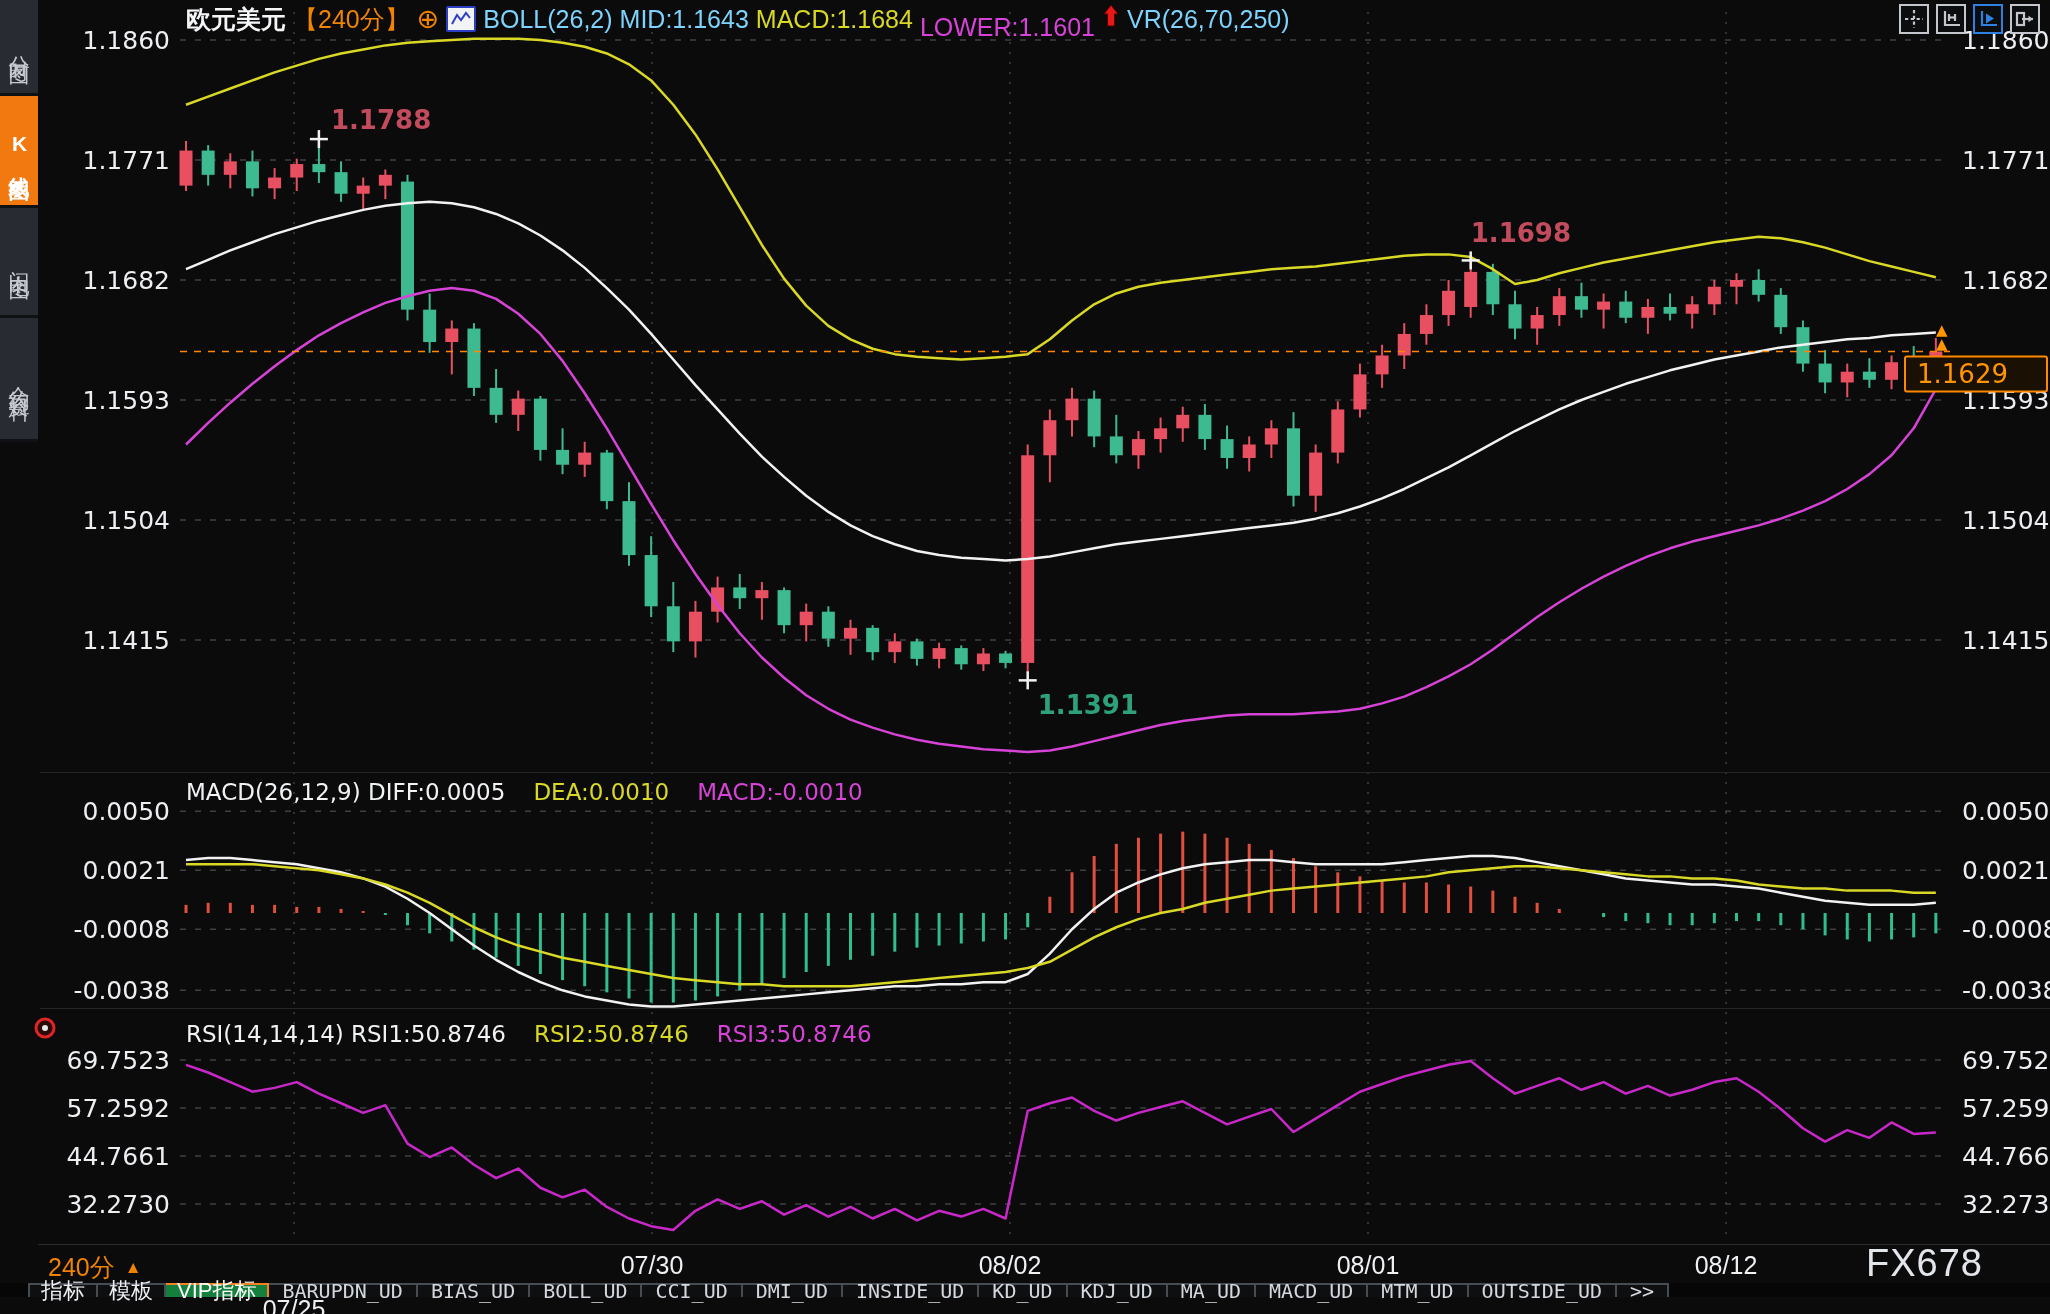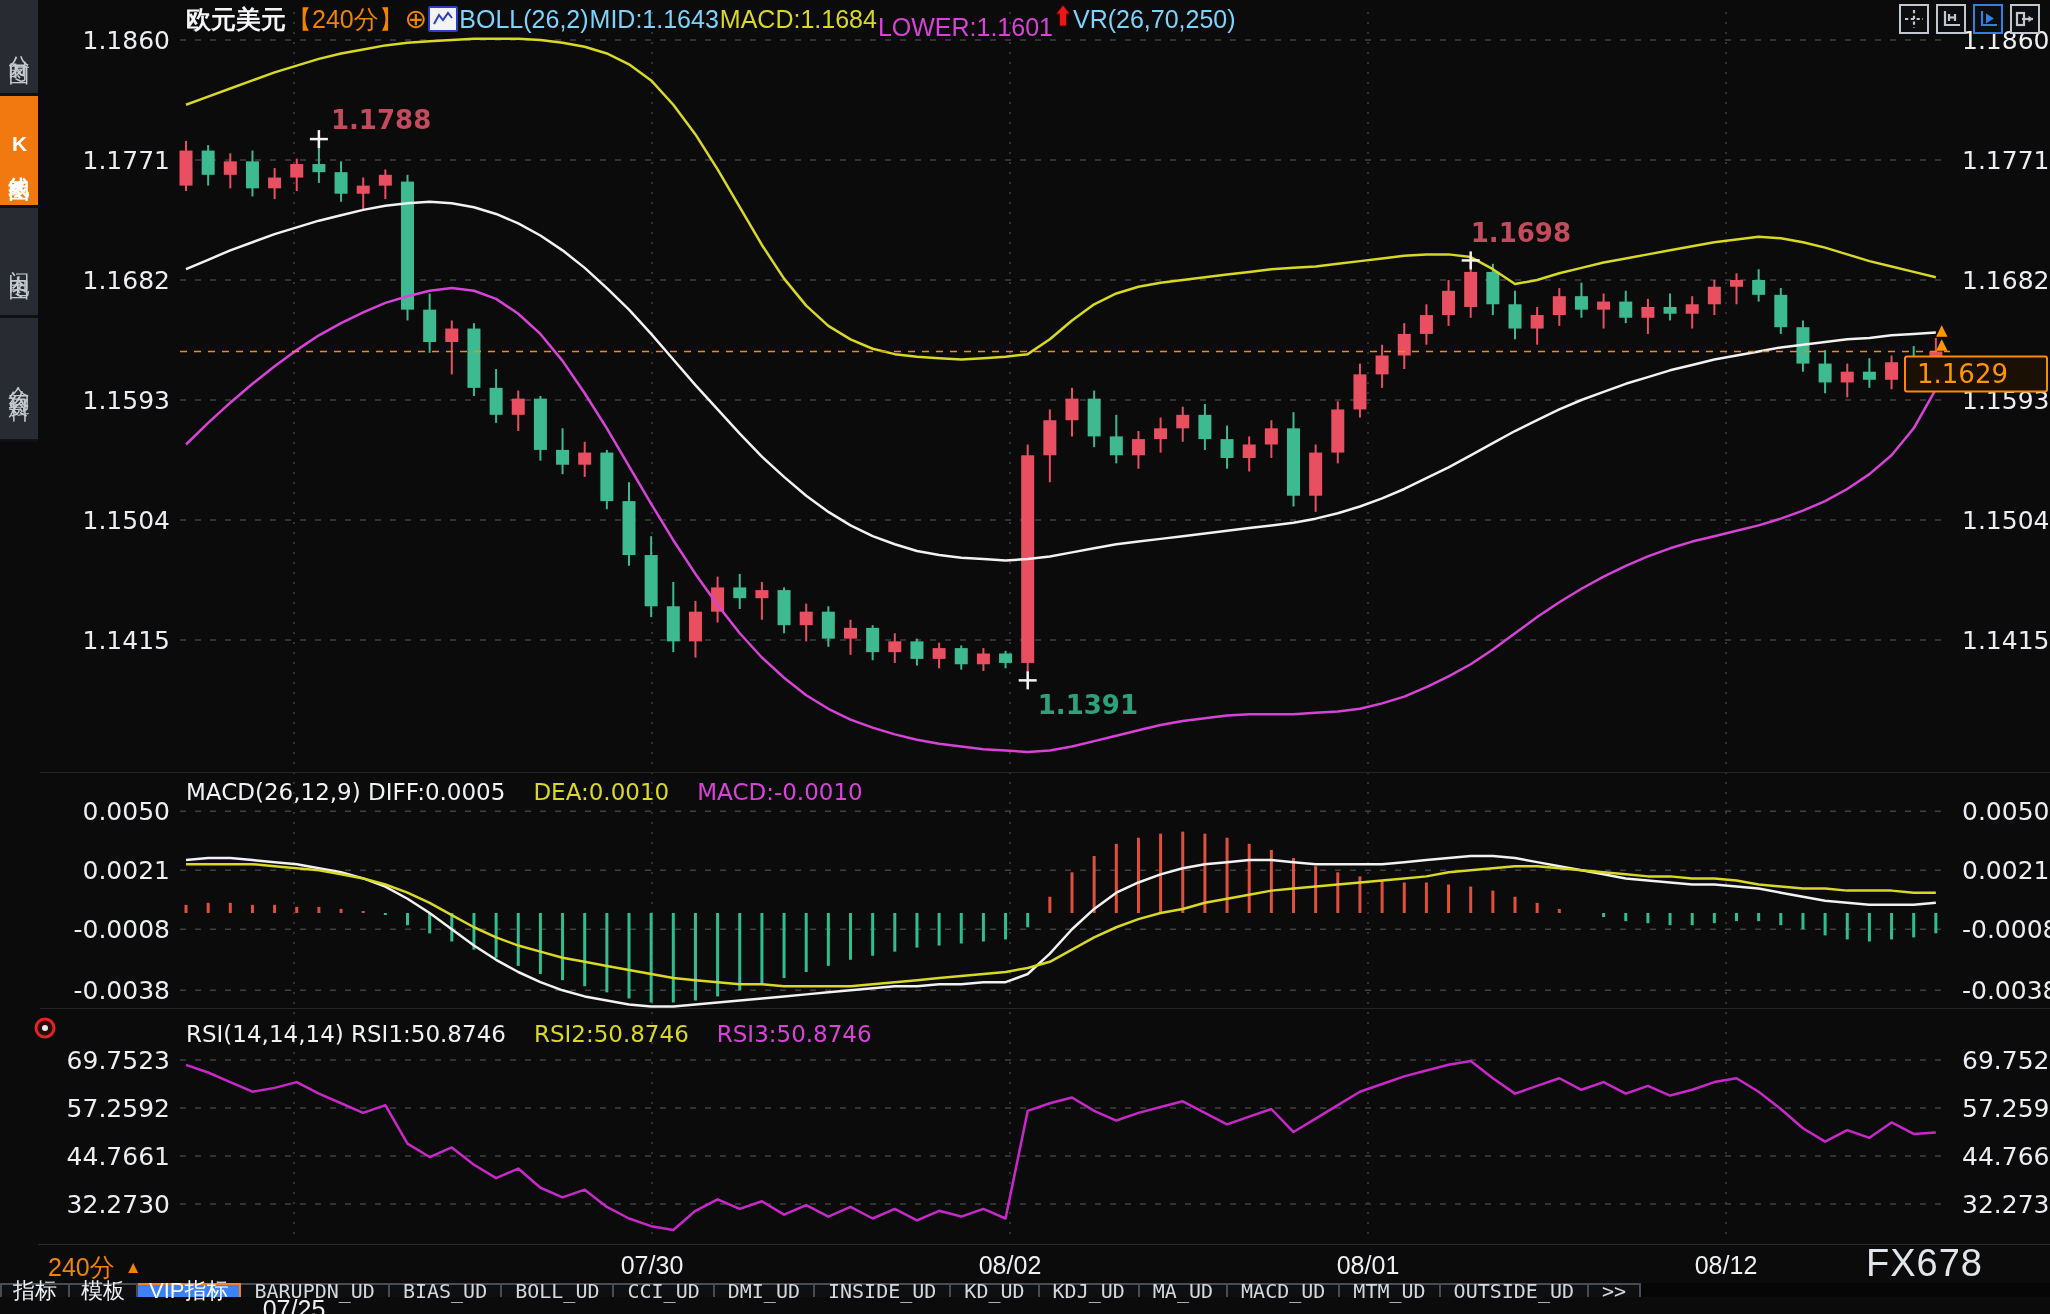--- a/index.html
+++ b/index.html
@@ -9,21 +9,21 @@
   #chart-svg text{font-family:"DejaVu Sans","Liberation Sans",sans-serif;}
 
   
   .sidebar{position:absolute;left:0;top:0;width:38px;z-index:6;}
   .side-item{box-sizing:border-box;width:38px;display:flex;align-items:center;justify-content:center;
        background:#282b31;color:#c6cad1;writing-mode:vertical-rl;text-orientation:upright;
        font-size:21px;letter-spacing:5px;border-bottom:3px solid #101114;cursor:pointer;}
   .side-item.active{background:#f2790f;color:#fff;font-weight:bold;}
 
   
-  .topbar{position:absolute;left:186px;top:3px;height:32px;display:flex;align-items:center;gap:1px;
+  .topbar{position:absolute;left:186px;top:3px;height:32px;display:flex;align-items:center;gap:7px;
        font-size:25px;z-index:5;white-space:nowrap;}
   .tb-symbol{color:#f4f5f7;font-weight:bold;}
   .tb-period{color:#f08300;cursor:pointer;}
   .tb-add{color:#f08300;font-size:27px;line-height:1;cursor:pointer;}
   .tb-boll,.tb-mid,.tb-vr{color:#7dd3fc;}
   .tb-upper{color:#d8d825;}
   .tb-lower{color:#d743d7;margin-top:17px;}
   .chart-ic{width:26px;height:22px;background:#f2f3f5;border:2px solid #2c3ec4;border-radius:2px;
        display:flex;align-items:center;justify-content:center;cursor:pointer;}
 
@@ -36,26 +36,26 @@
   .tool-btn.active svg{stroke:#2f80e0;}
 
   
   .xaxis{position:absolute;left:38px;top:1244px;width:2012px;height:39px;border-top:1px solid #2c2d31;z-index:4;text-align:right;}
   .tf{position:absolute;left:10px;top:6px;color:#f08300;font-size:25px;display:flex;gap:10px;align-items:center;}
   .tf-caret{font-size:17px;}
   .x-date{position:absolute;top:6px;transform:translateX(-50%);color:#eef0f3;font-size:25px;}
 
   
   .tabbar{position:absolute;left:0;top:1283px;width:2050px;height:14px;background:#060607;display:flex;
-       z-index:7;box-sizing:border-box;align-items:stretch;}
+       z-index:7;padding-left:28px;box-sizing:border-box;align-items:stretch;}
   .tab{display:flex;align-items:center;padding:0 11px;background:#0e0f11;color:#eef1f4;font-size:22px;
        border-top:2px solid #474b52;border-right:2px solid #474b52;cursor:pointer;box-sizing:border-box;}
   .tab:first-child{border-left:2px solid #474b52;}
   .tab.ud{font-family:"DejaVu Sans Mono","Liberation Mono",monospace;font-size:20px;color:#d4d8dd;padding:0 13px;}
-  .tab.active{background:#3b82f6;color:#fff;border-top-color:#f58220;border-right-color:#f58220;}
+  .tab.active{background:#15803d;color:#fff;border-top-color:#f58220;border-right-color:#f58220;}
 
   .watermark{position:absolute;left:1866px;top:1242px;font-size:38px;color:#e2e5ea;letter-spacing:1px;z-index:3;}
 </style>
 </head>
 <body>
 
 <div class="app">
 
   <svg id="chart-svg" width="2050" height="1245">
       <g>

